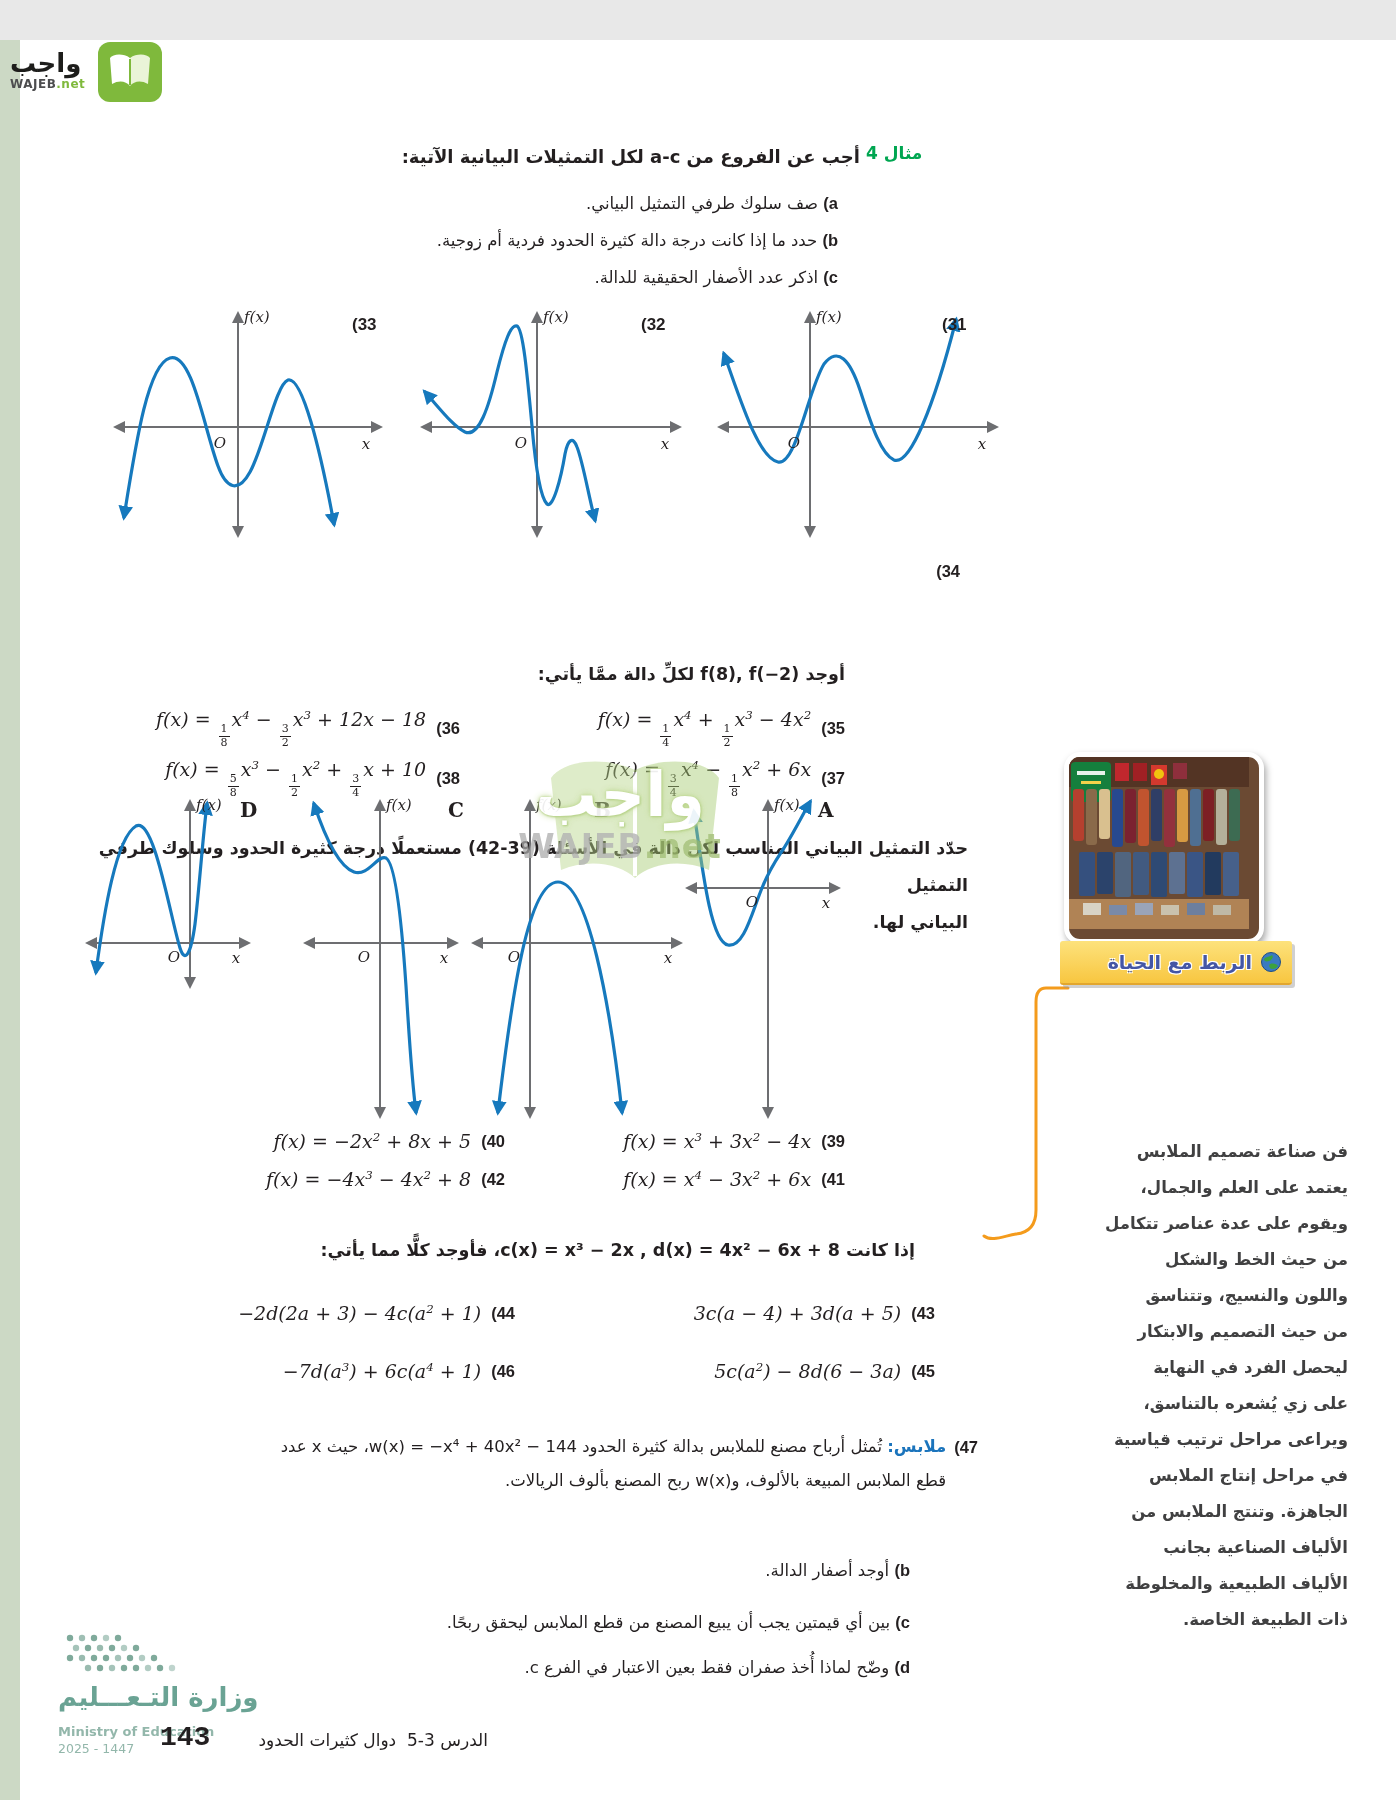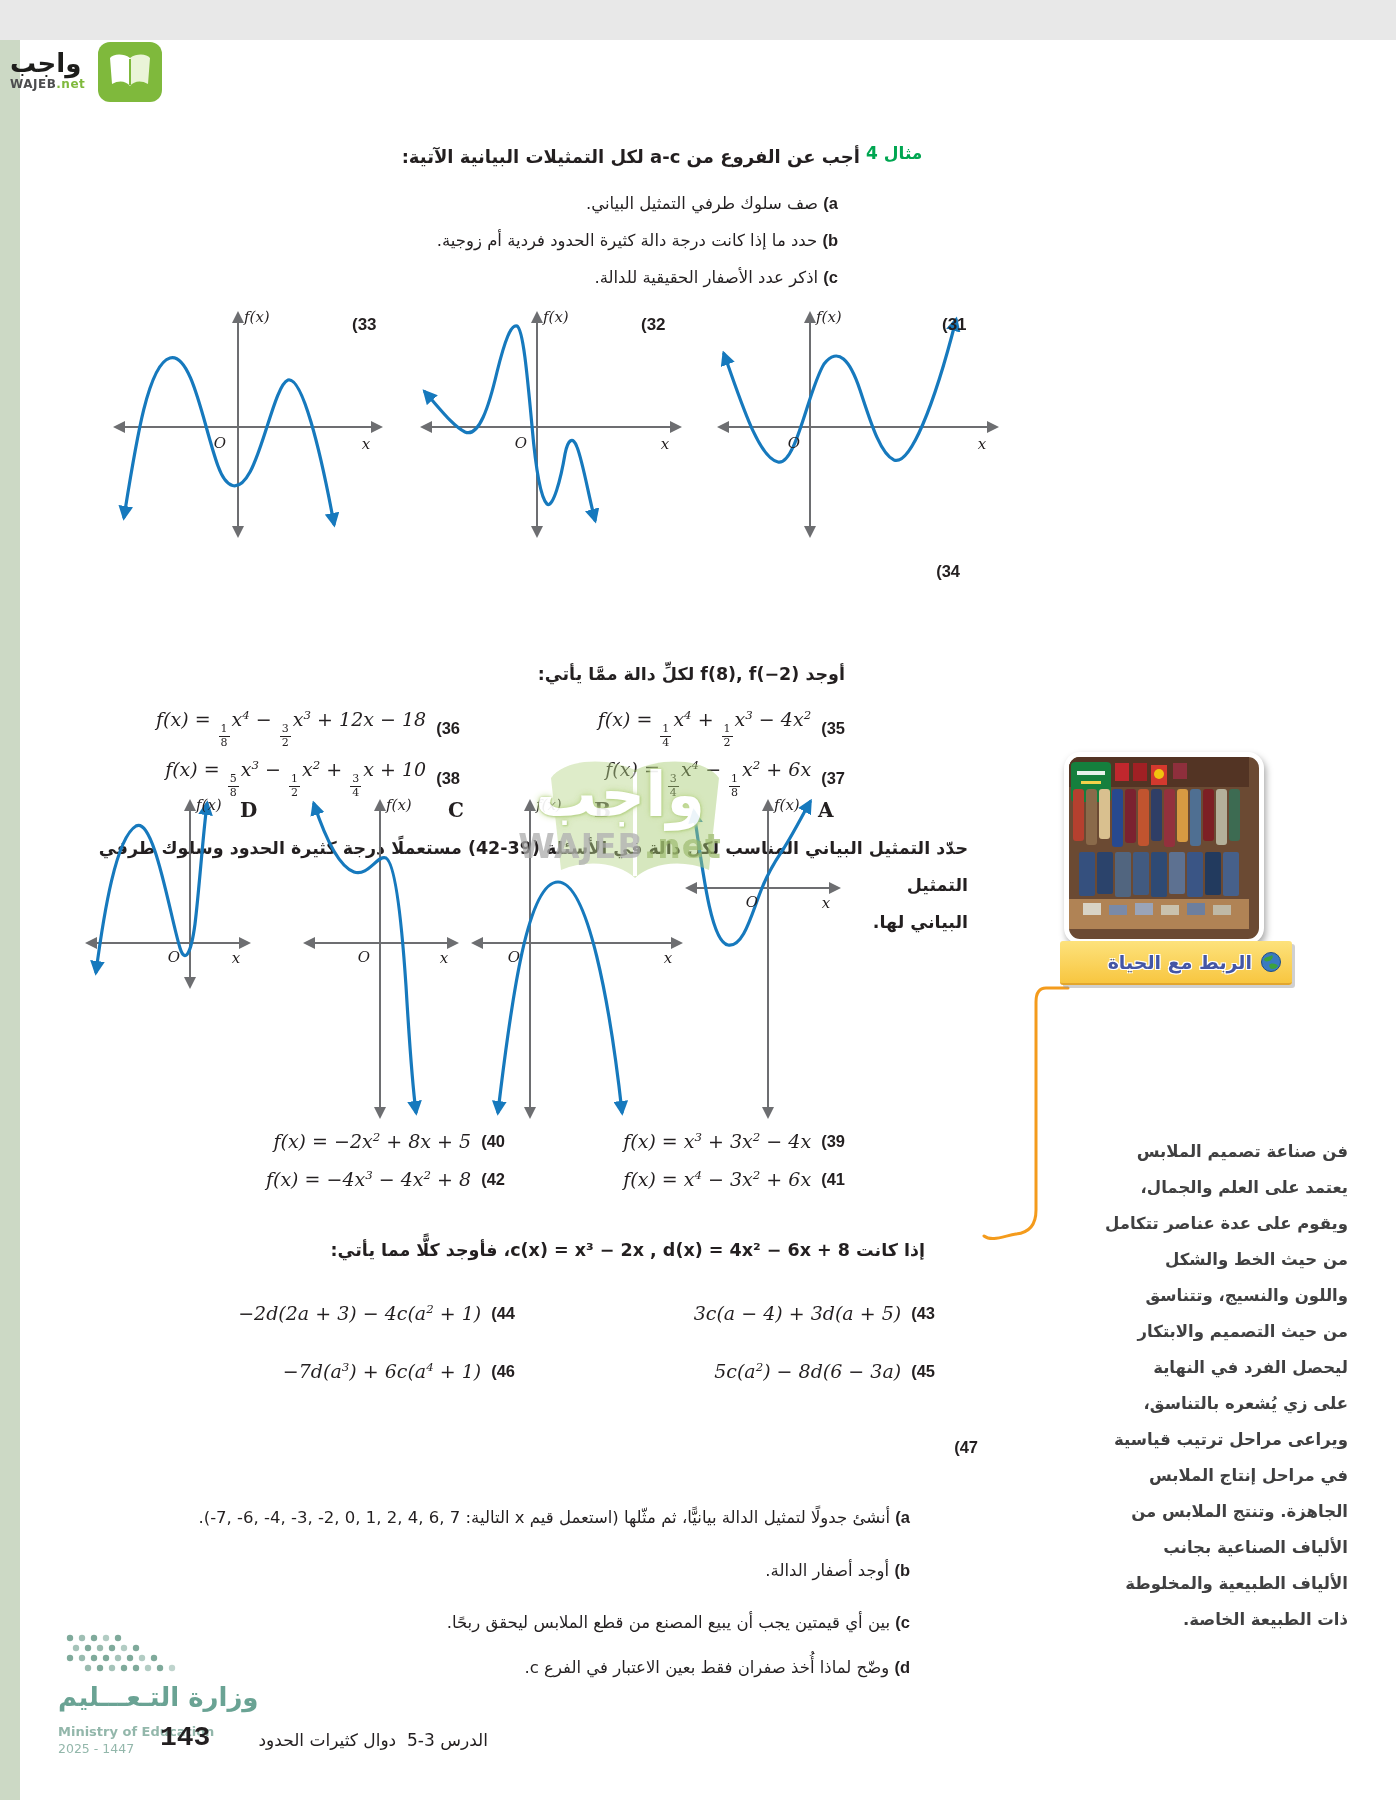--- a/index.html
+++ b/index.html
@@ -242,45 +242,46 @@
   </div>
   <div class="abs fcell" style="right:551px;top:1128px">
     <b class="mk" dir="ltr">(41</b>
     <span class="math">f(x) = x<sup>4</sup> − 3x<sup>2</sup> + 6x</span>
   </div>
   <div class="abs fcell" style="right:891px;top:1128px">
     <b class="mk" dir="ltr">(42</b>
     <span class="math">f(x) = −4x<sup>3</sup> − 4x<sup>2</sup> + 8</span>
   </div>
 
-  <div class="abs rtl h-bold" style="right:471px;top:1200px;font-size:17.5px">إذا كانت c(x) = x³ − 2x , d(x) = 4x² − 6x + 8، فأوجد كلًّا مما يأتي:</div>
+  <div class="abs rtl h-bold" style="right:481px;top:1200px;font-size:17.5px">إذا كانت c(x) = x³ − 2x , d(x) = 4x² − 6x + 8، فأوجد كلًّا مما يأتي:</div>
 
   <div class="abs fcell" style="right:461px;top:1262px">
     <b class="mk" dir="ltr">(43</b>
     <span class="math">3c(a − 4) + 3d(a + 5)</span>
   </div>
   <div class="abs fcell" style="right:881px;top:1262px">
     <b class="mk" dir="ltr">(44</b>
     <span class="math">−2d(2a + 3) − 4c(a<sup>2</sup> + 1)</span>
   </div>
   <div class="abs fcell" style="right:461px;top:1320px">
     <b class="mk" dir="ltr">(45</b>
     <span class="math">5c(a<sup>2</sup>) − 8d(6 − 3a)</span>
   </div>
   <div class="abs fcell" style="right:881px;top:1320px">
     <b class="mk" dir="ltr">(46</b>
     <span class="math">−7d(a<sup>3</sup>) + 6c(a<sup>4</sup> + 1)</span>
   </div>
 
   <div class="abs rtl prob body-text" style="right:418px;top:1390px;width:910px">
     <b class="mk" dir="ltr">(47</b>
-  </div>
-  <div class="abs rtl item" style="right:486px;top:1468px">
-    <b class="mk" dir="ltr">(a</b>
-    <span>أنشئ جدولًا لتمثيل الدالة بيانيًّا، ثم مثّلها (استعمل قيم x التالية: </span><span dir="ltr">-7, -6, -4, -3, -2, 0, 1, 2, 4, 6, 7</span><span>).</span>
+    <div>
+      <span class="tagblue">ملابس:</span>
+      <span>تُمثل أرباح مصنع للملابس بدالة كثيرة الحدود w(x) = −x⁴ + 40x² − 144، حيث x عدد</span><br>
+      <span>قطع الملابس المبيعة بالألوف، وw(x) ربح المصنع بألوف الريالات.</span>
+    </div>
   </div>
   <div class="abs rtl item" style="right:486px;top:1521px">
     <b class="mk" dir="ltr">(b</b>
     <span>أوجد أصفار الدالة.</span>
   </div>
   <div class="abs rtl item" style="right:486px;top:1573px">
     <b class="mk" dir="ltr">(c</b>
     <span>بين أي قيمتين يجب أن يبيع المصنع من قطع الملابس ليحقق ربحًا.</span>
   </div>
   <div class="abs rtl item" style="right:486px;top:1618px">

